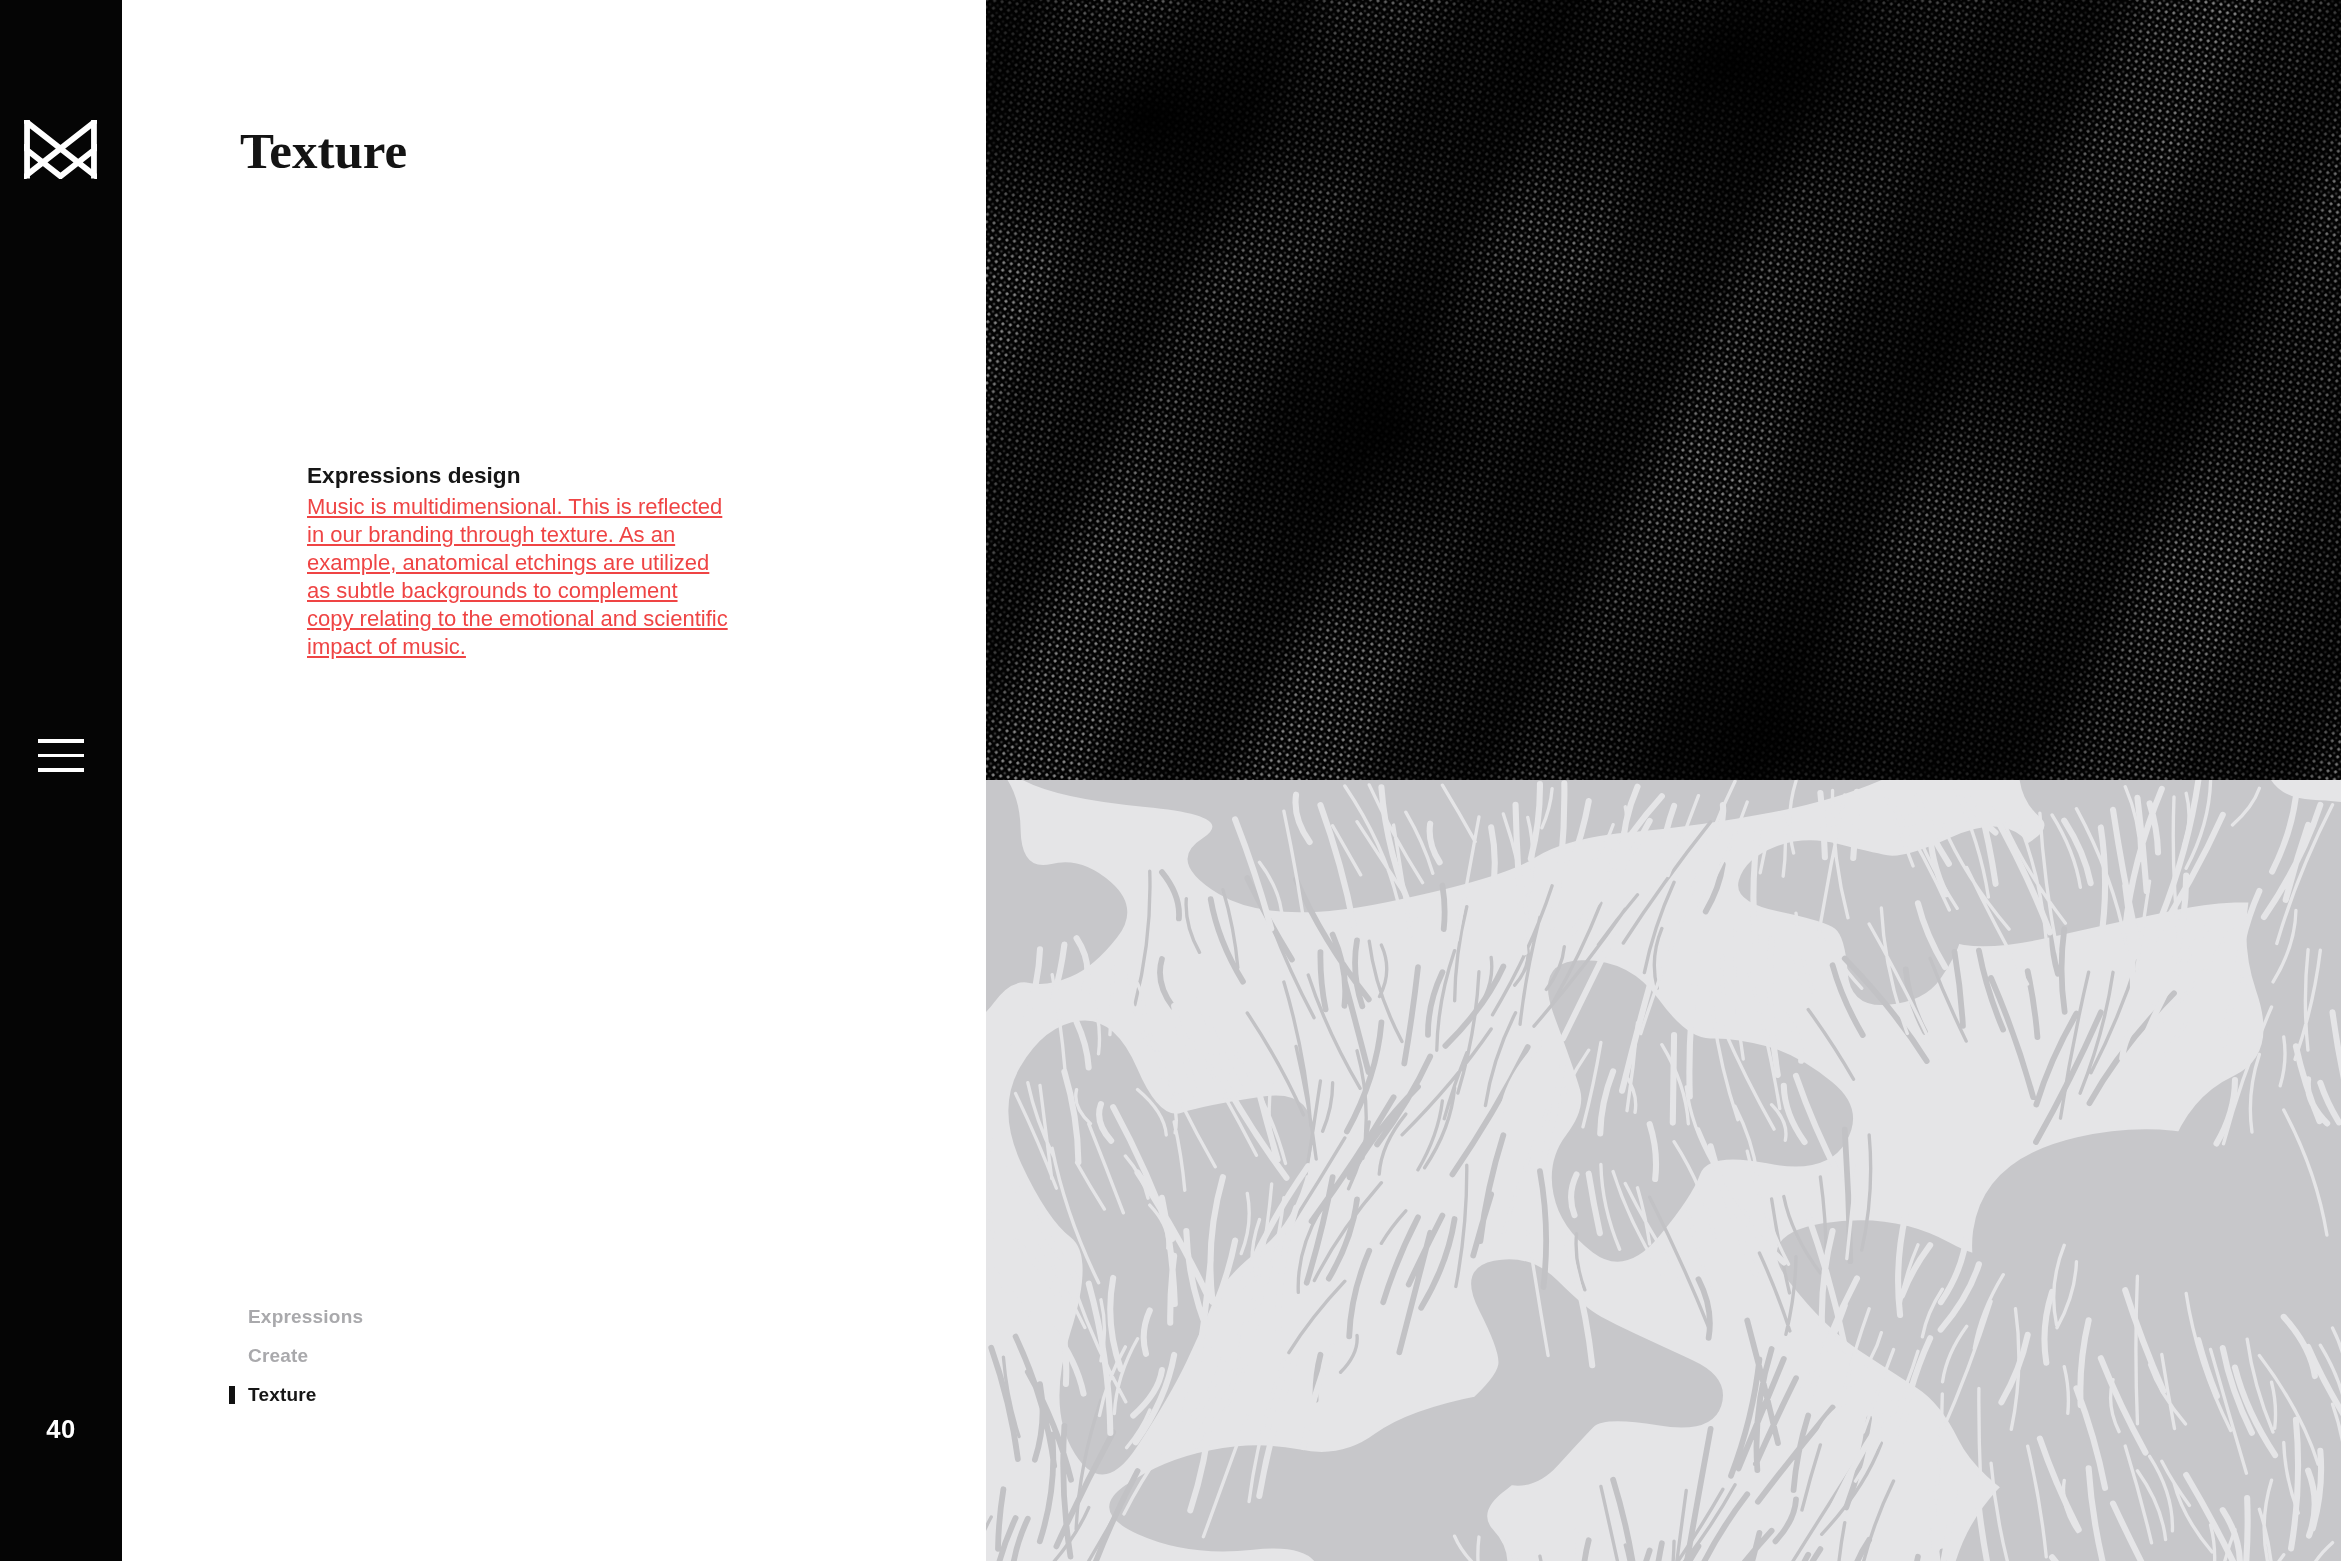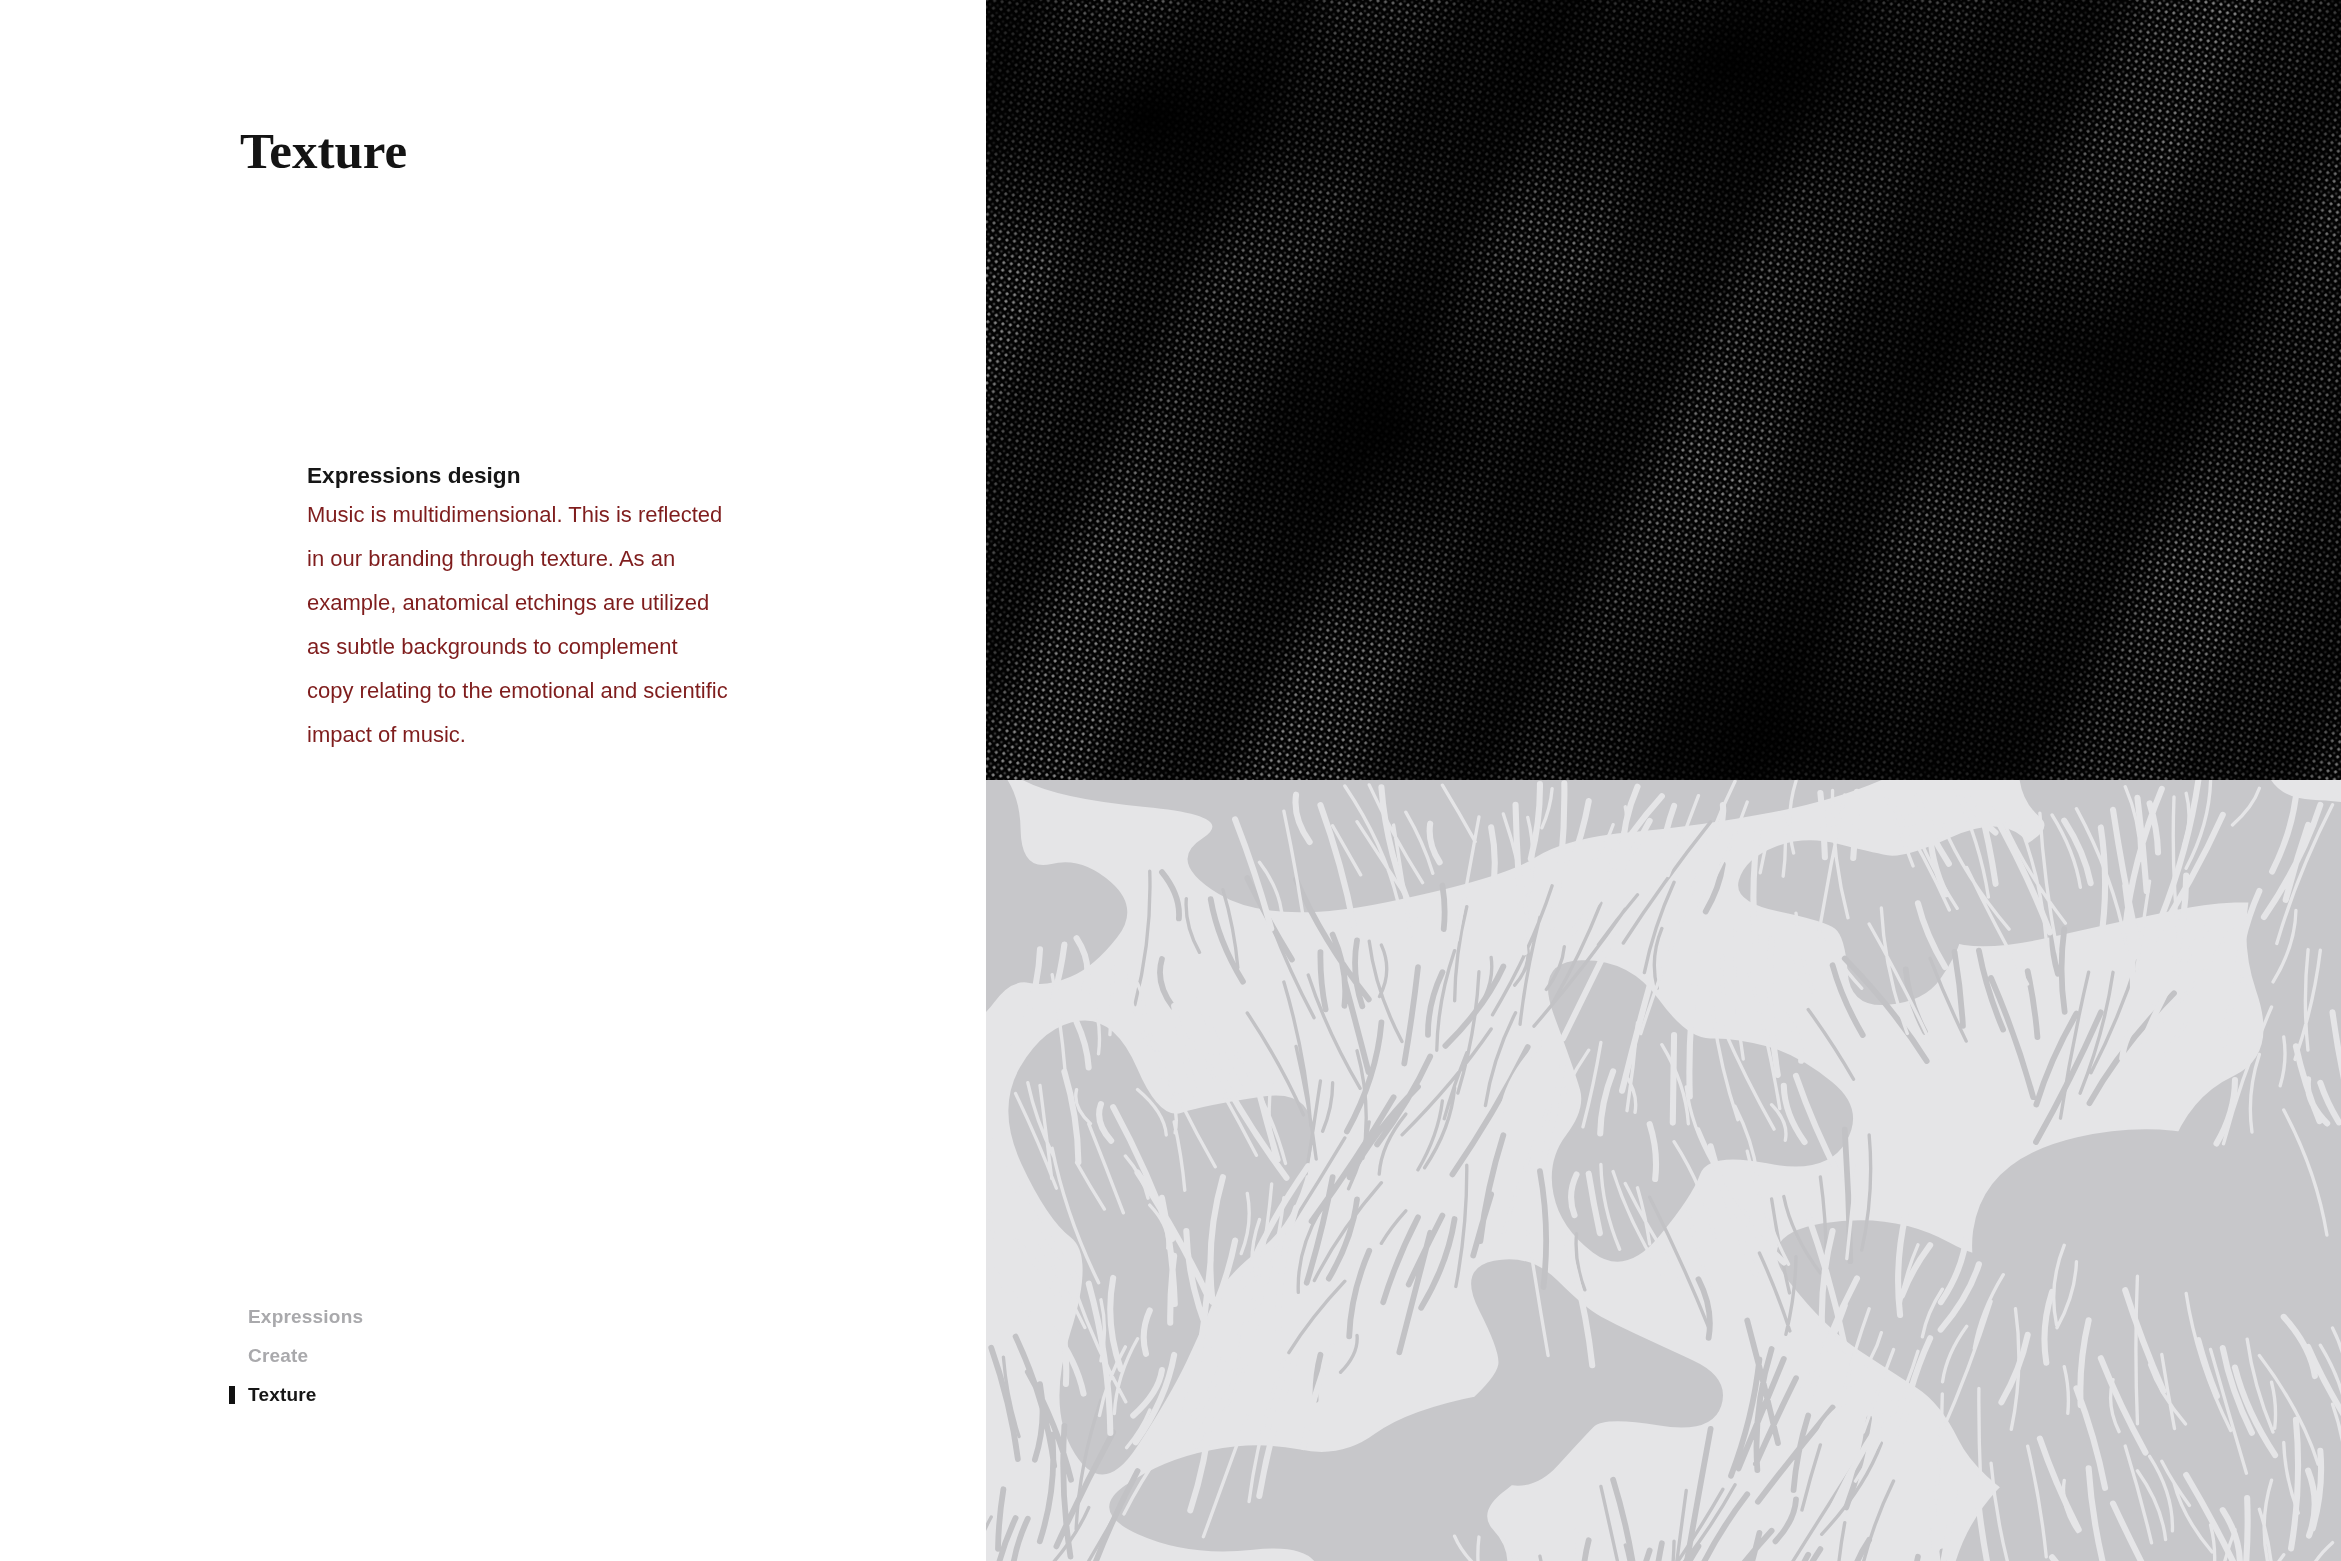--- a/index.html
+++ b/index.html
@@ -16,21 +16,21 @@
             font-size:25.6px;font-weight:700;letter-spacing:0.6px;}
 
   
   .content{position:absolute;left:122px;top:0;width:864px;height:1328px;background:#fff;}
   .title{position:absolute;left:118px;top:126px;margin:0;font-family:"Liberation Serif",serif;
          font-weight:700;font-size:51px;line-height:1;color:#141414;letter-spacing:0;}
   .subtitle{position:absolute;left:120px;top:238px;margin:0;width:549px;font-size:38px;line-height:45px;
             font-weight:700;color:#101010;letter-spacing:-0.3px;white-space:pre-line;}
   .body-copy{position:absolute;left:185px;top:459px;width:537px;}
   .body-copy .heading{font-size:22.6px;line-height:34px;font-weight:700;color:#161616;}
-  .body-copy .paragraph{font-size:22px;line-height:44px;font-weight:400;color:#7f1d1d;white-space:pre-line;}
+  .body-copy .paragraph{font-size:22px;line-height:28px;font-weight:400;color:#ef4444;white-space:pre-line;text-decoration:underline;}
 
   .nav-item{position:absolute;font-size:19px;line-height:25.6px;font-weight:700;letter-spacing:0.2px;cursor:pointer;}
   .nav-item.inactive{color:var(--nav-inactive,#a9a9ac);text-align:center;}
   .nav-item.active{color:var(--nav-active,#161616);}
   #nav-expressions{left:126px;top:1304px;}
   #nav-palette{left:126px;top:1343px;}
   #nav-texture{left:126px;top:1382px;}
   .nav-marker{position:absolute;left:107px;top:1386px;width:6.1px;height:18.3px;background:#111;}
 
   
@@ -54,20 +54,31 @@
       repeating-linear-gradient(115deg, rgba(0,0,0,.55) 0 43px, rgba(0,0,0,0) 91px 159px, rgba(0,0,0,.45) 201px 244px);}
 
   .brain{position:absolute;left:0;top:780px;width:1356px;height:781px;background:var(--brain-bg,#e5e5e7);}
   .brain svg{display:block;}
 </style>
 </head>
 <body>
 
 <div id="page">
 
+  <aside class="sidebar">
+    <svg class="logo" viewBox="0 0 120 96" fill="none">
+      <path d="M5 0 V91 M115 0 V91 M2 1 L118 92 M118 1 L2 92 M0 45 L60 92 L120 45" stroke="#ffffff" stroke-width="9.5" stroke-linecap="square"></path>
+    </svg>
+    <div class="menu">
+      <span class="bar"></span>
+      <span class="bar"></span>
+      <span class="bar"></span>
+    </div>
+    <div class="page-num">40</div>
+  </aside>
 
   <main class="content">
     <h1 class="title">Texture</h1>
 
     <section class="body-copy">
       <div class="heading">Expressions design</div>
       <div class="paragraph">Music is multidimensional. This is reflected
 in our branding through texture. As an
 example, anatomical etchings are utilized
 as subtle backgrounds to complement

